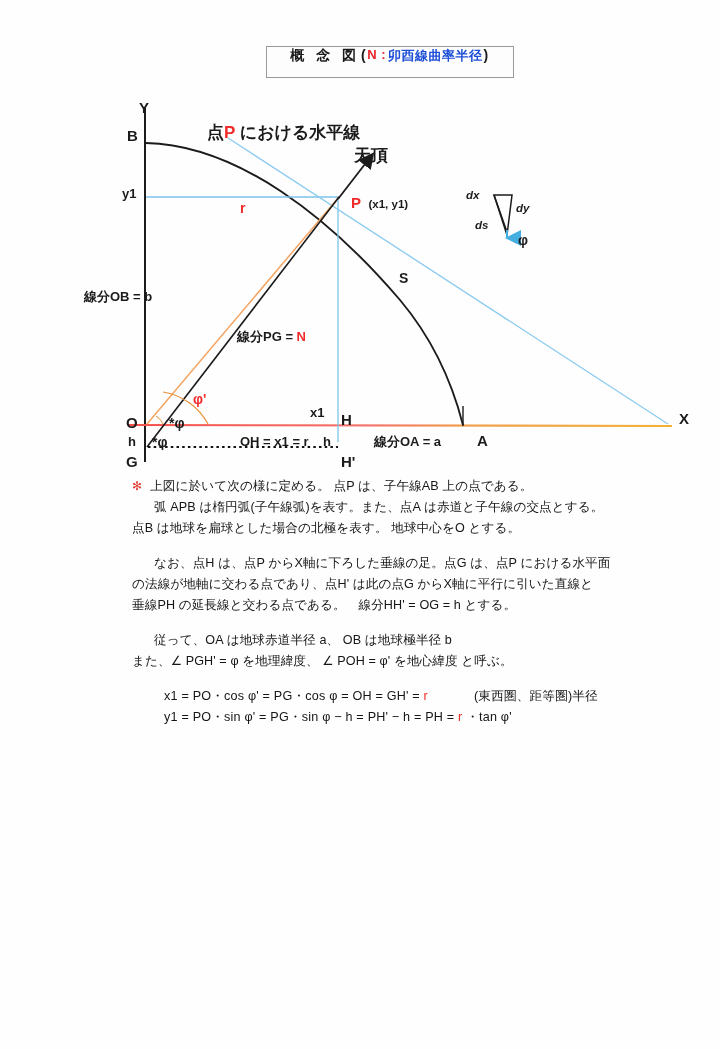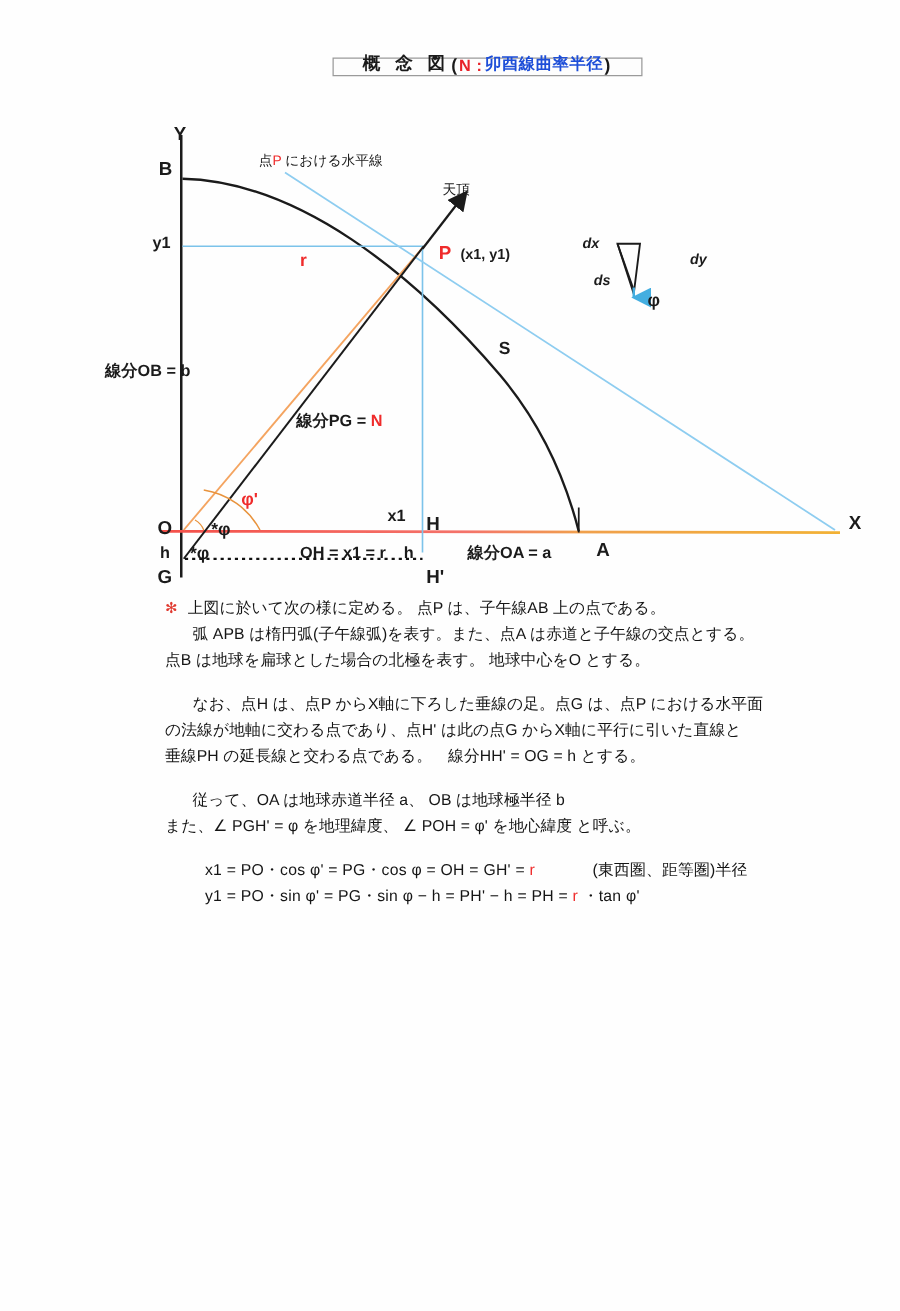--- a/index.html
+++ b/index.html
@@ -20,26 +20,26 @@
     inset: 0;
     background: #fefefe;
   }
 
   
   #title-box {
     position: absolute;
     left: 266px;
     top: 46px;
     width: 248px;
-    height: 15px;
+    height: 32px;
     border: 1px solid #9a9a9a;
     background: #fdfdfd;
     box-sizing: border-box;
     display: flex;
-    align-items: flex-end;
+    align-items: flex-start;
     justify-content: center;
     letter-spacing: 0.5px;
   }
   #title-box .t-main {
     font-size: 14px;
     font-weight: 700;
     color: #1a1a1a;
     letter-spacing: 4px;
   }
   #title-box .t-paren {
@@ -66,21 +66,21 @@
 
   .lbl {
     position: absolute;
     font-family: "Liberation Sans", "DejaVu Sans", sans-serif;
     white-space: nowrap;
     line-height: 1;
   }
   .lbl-b   { font-size: 15px; font-weight: 700; color: #1b1b1b; }
   .lbl-m   { font-size: 13px; font-weight: 700; color: #1b1b1b; }
   .lbl-s   { font-size: 12px; font-weight: 700; color: #1b1b1b; }
-  .lbl-jp  { font-size: 11px; font-weight: 400; color: #1b1b1b; }
+  .lbl-jp  { font-size: 17px; font-weight: 700; color: #1b1b1b; }
   .red     { color: #ef2b2b; }
   .ital    { font-style: italic; }
 
   
   #body-text {
     position: absolute;
     left: 132px;
     top: 476px;
     width: 576px;
     font-size: 12.6px;
@@ -181,21 +181,21 @@
     <span class="lbl lbl-jp" style="left:354px; top:57px;">天頂</span>
 
     <span class="lbl lbl-m red" style="left:240px; top:111px; font-size:14px;">r</span>
 
     <span class="lbl" style="left:351px; top:105px;">
       <span class="lbl-b red" style="font-size:15px">P</span>
       <span class="lbl-s" style="font-size:11.5px;margin-left:3px">(x1, y1)</span>
     </span>
 
     <span class="lbl lbl-s ital" style="left:466px; top:100px; font-size:11.5px;">dx</span>
-    <span class="lbl lbl-s ital" style="left:516px; top:113px; font-size:11.5px;margin-left:36px;">dy</span>
+    <span class="lbl lbl-s ital" style="left:516px; top:113px; font-size:11.5px;">dy</span>
     <span class="lbl lbl-s ital" style="left:475px; top:130px; font-size:11.5px;">ds</span>
     <span class="lbl lbl-m" style="left:518px; top:143px; font-size:14px;">φ</span>
 
     <span class="lbl lbl-m" style="left:84px; top:200px;">線分OB = b</span>
 
     <span class="lbl lbl-m" style="left:237px; top:240px;">
       <span>線分PG = </span><span class="red">N</span>
     </span>
 
     <span class="lbl lbl-m" style="left:399px; top:181px; font-size:14px;">S</span>

